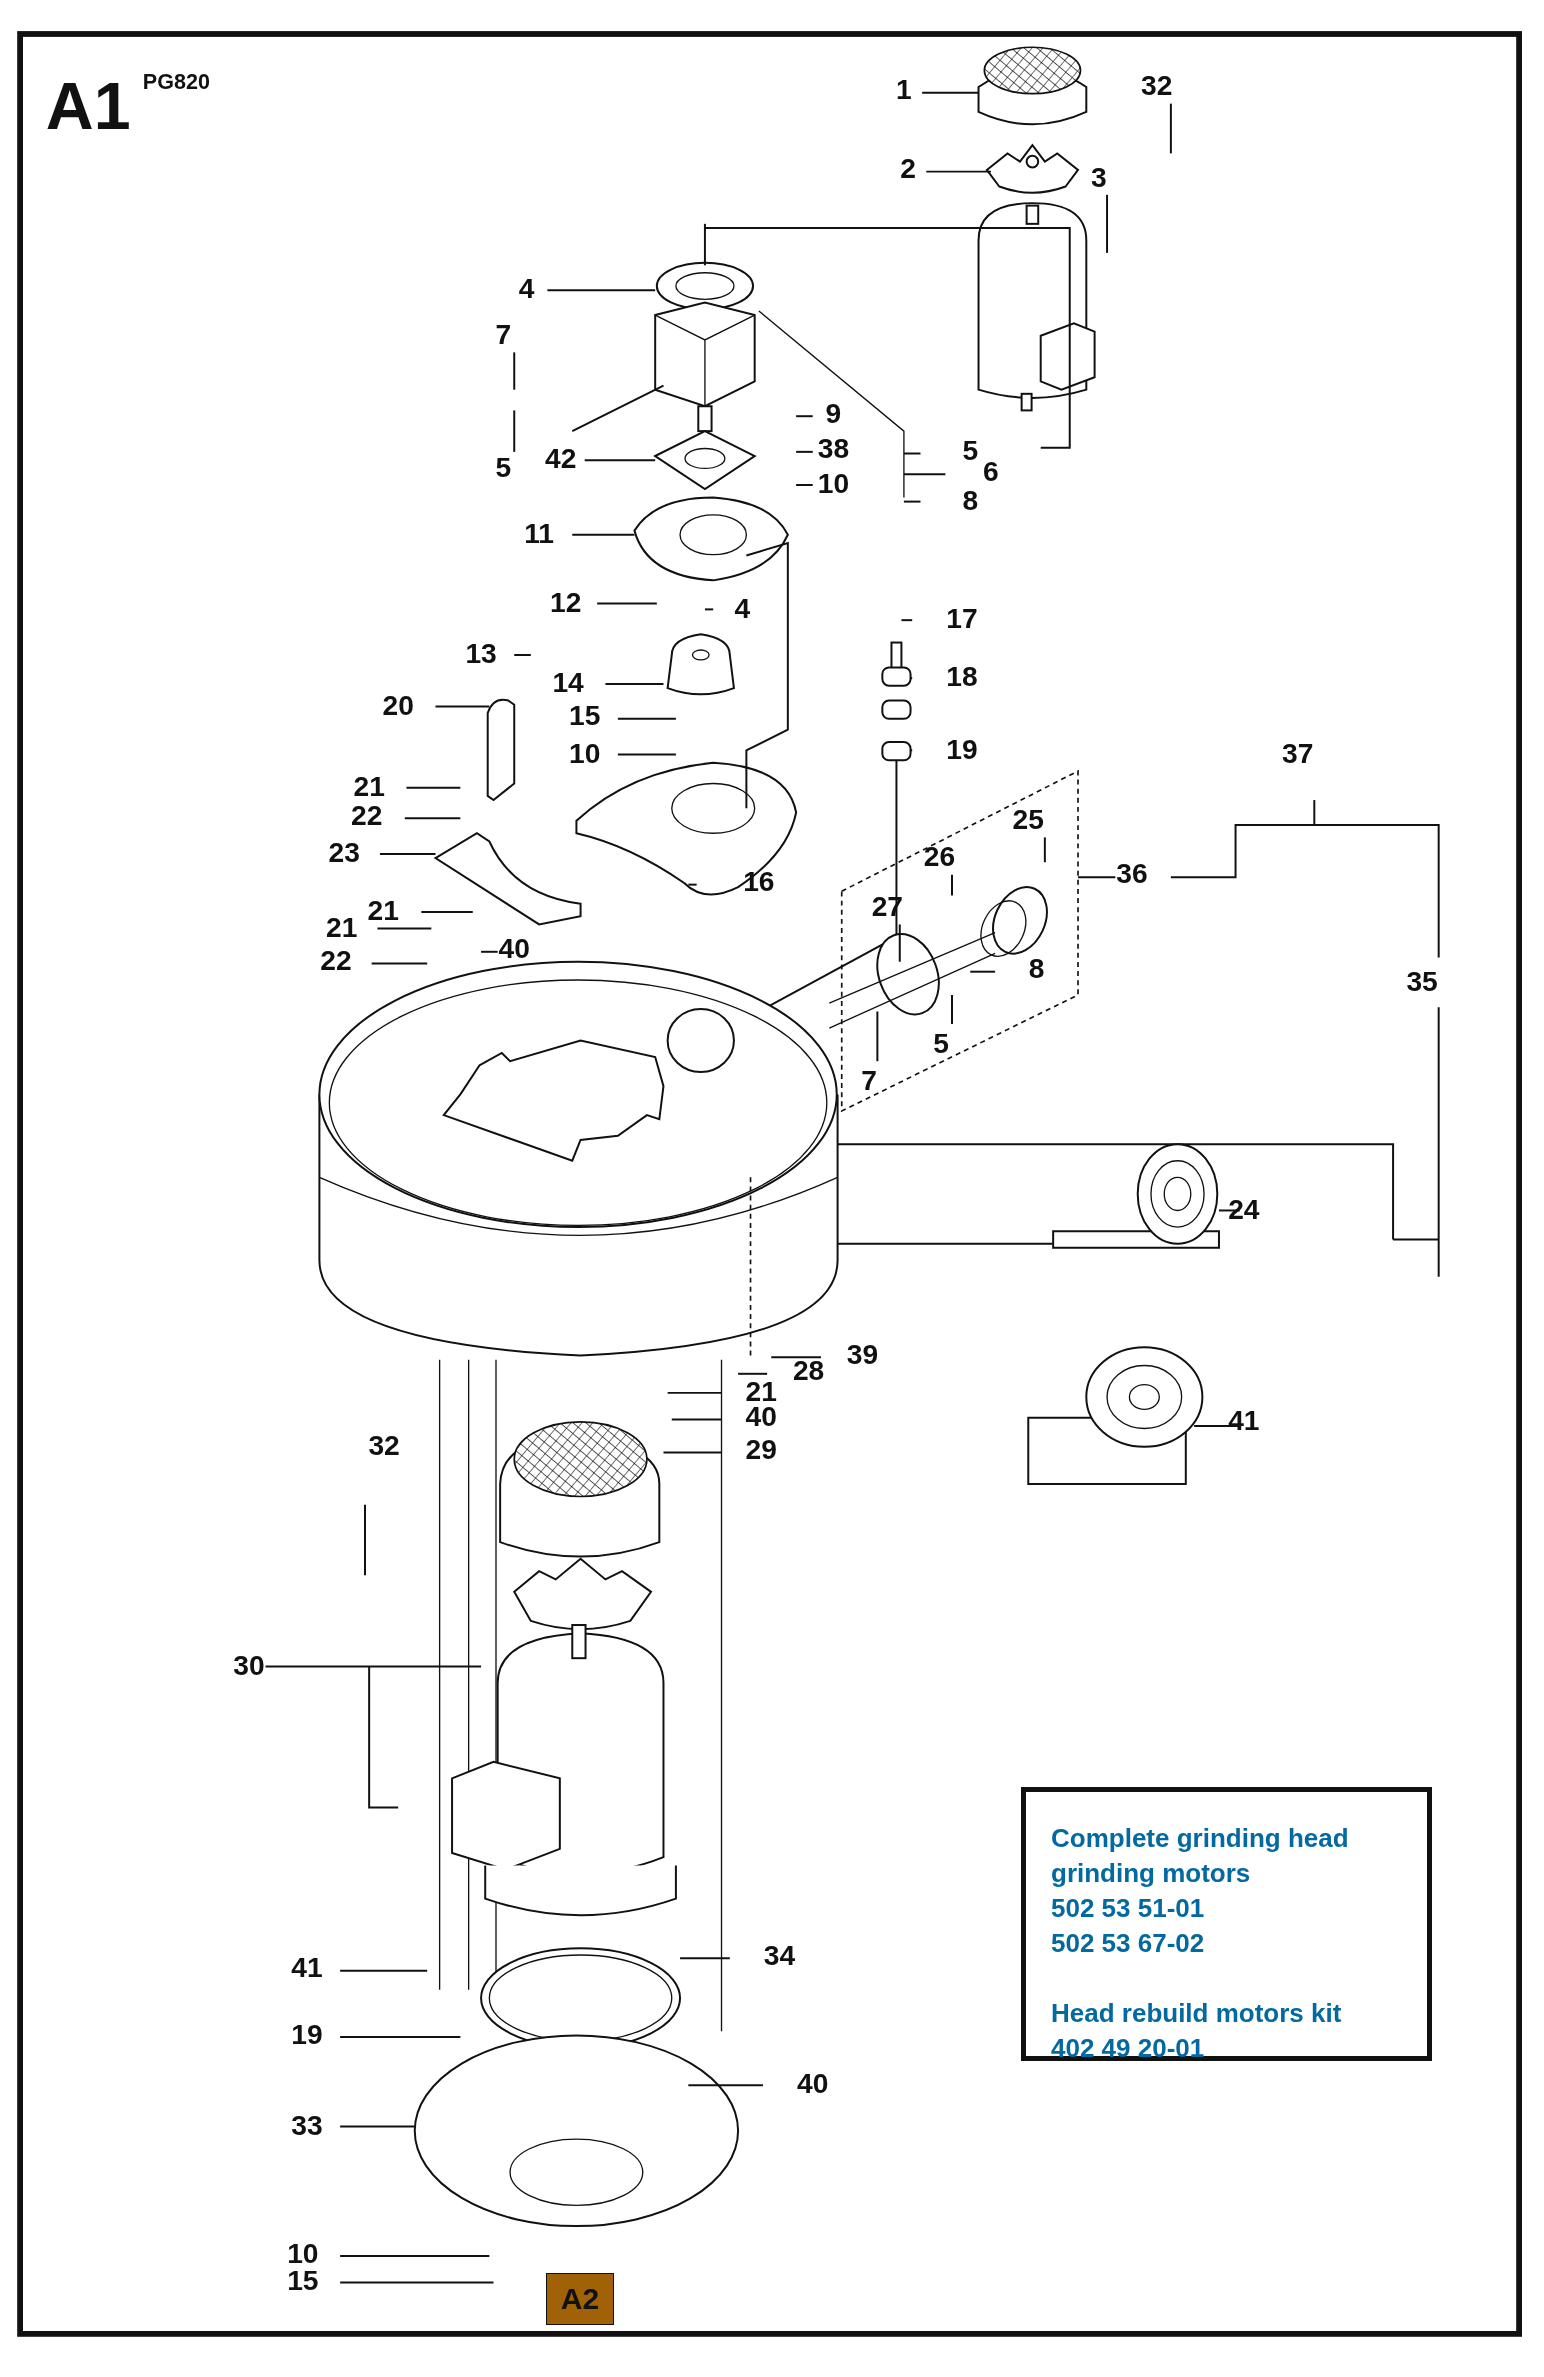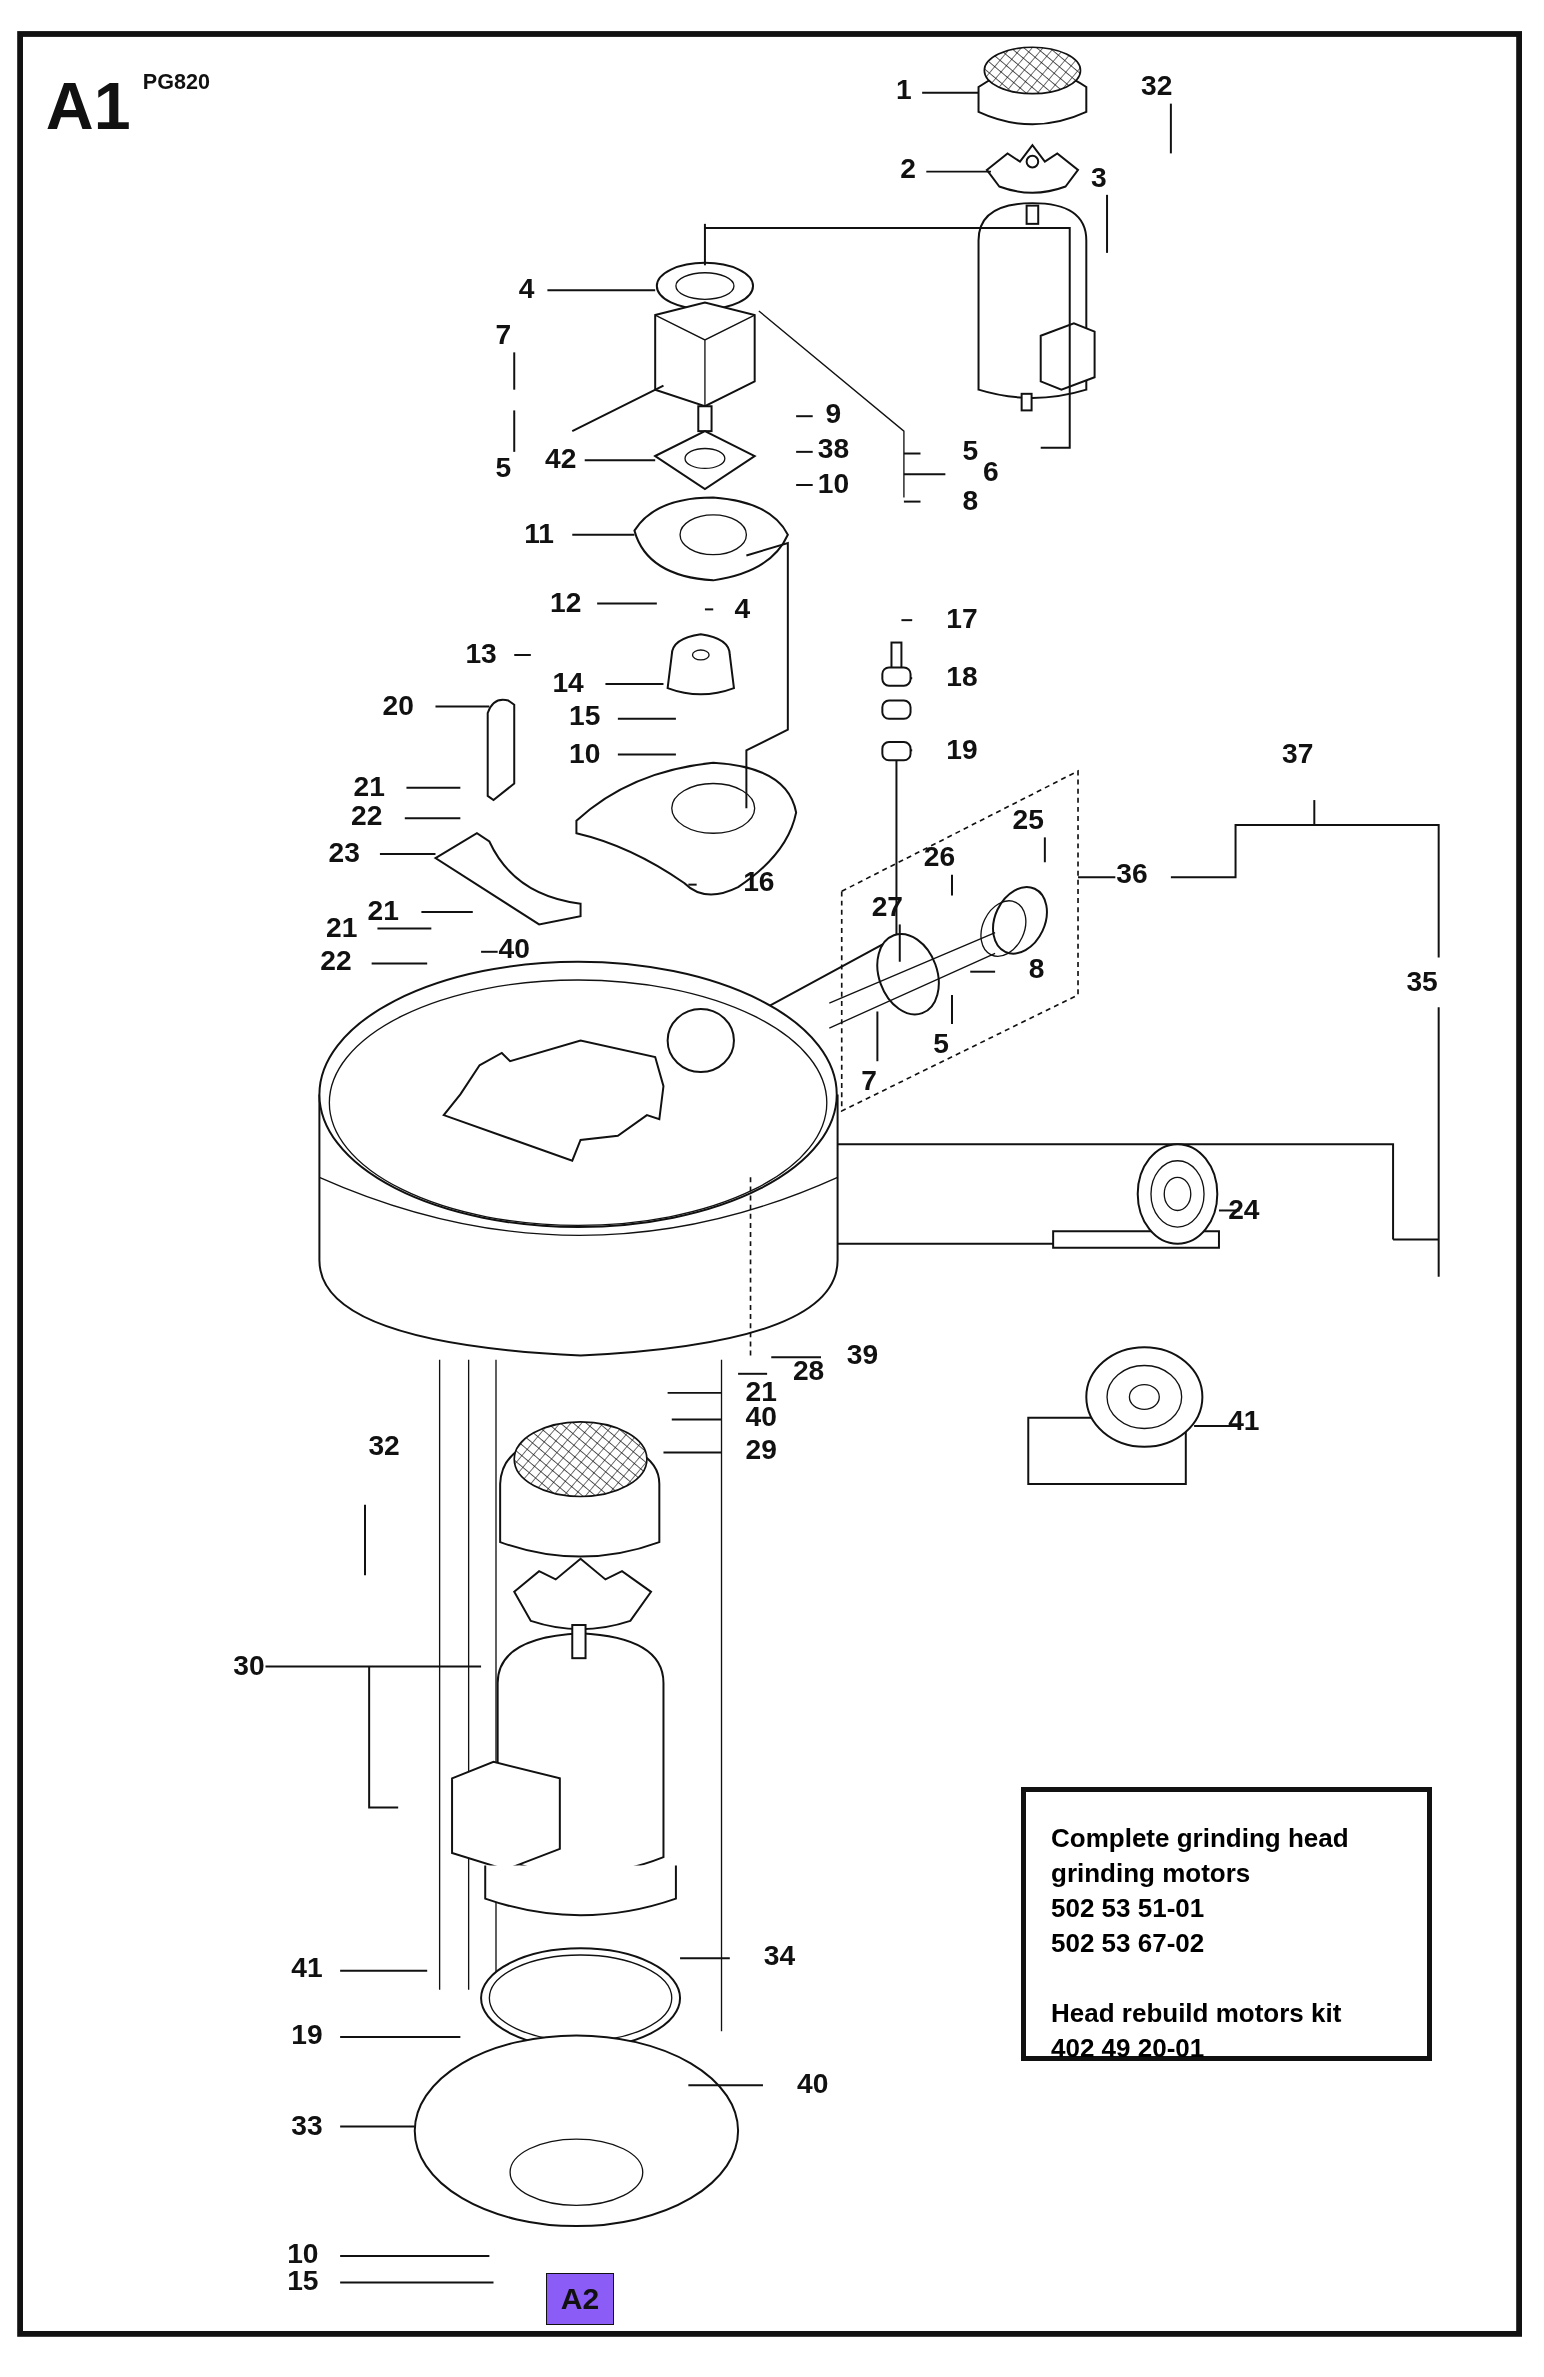--- a/index.html
+++ b/index.html
@@ -8,26 +8,26 @@
   .lbl { font-family: "Liberation Sans", sans-serif; font-weight: bold; fill: #111; font-size: 34px; }
   .title-main { font-family: "Liberation Sans", sans-serif; font-weight: bold; fill: #111; font-size: 80px; }
   .title-sub { font-family: "Liberation Sans", sans-serif; font-weight: bold; fill: #111; font-size: 26px; }
   .ln { stroke: #111; stroke-width: 2.4; fill: none; }
   .part { stroke: #111; stroke-width: 2.4; fill: #fff; }
   .thin { stroke: #111; stroke-width: 1.6; fill: none; }
   .dash { stroke: #111; stroke-width: 2; fill: none; stroke-dasharray: 6 5; }
   .info-box { position: absolute; left: 1021px; top: 1787px; width: 401px; height: 264px;
               border: 5.8px solid #111; box-sizing: content-box; background: #fff; }
   .info-box p { margin: 0; font-family: "Liberation Sans", sans-serif; font-weight: bold;
-                font-size: 26px; line-height: 35px; color: #000000; }
+                font-size: 26px; line-height: 35px; color: #0369a1; }
   .info-inner { position: absolute; left: 25px; top: 29px; }
   .gap { height: 35px; }
   .a2-box { position: absolute; left: 546px; top: 2273px; width: 66px; height: 50px;
             border: 1.7px solid #111; display: flex; align-items: center; justify-content: center;
-            font-family: "Liberation Sans", sans-serif; font-weight: bold; font-size: 30px; color: #111; background:#8b5cf6; }
+            font-family: "Liberation Sans", sans-serif; font-weight: bold; font-size: 30px; color: #111; background:#a16207; }
 </style>
 </head>
 <body>
 
 <svg id="drawing" width="1545" height="2377" viewBox="0 0 1863 2867">
 
   <rect x="24" y="41" width="1808" height="2774" fill="none" stroke="#111" stroke-width="7"></rect>
 
   <text class="title-main" x="55" y="155">A1</text>
   <text class="title-sub" x="172" y="107">PG820</text>

